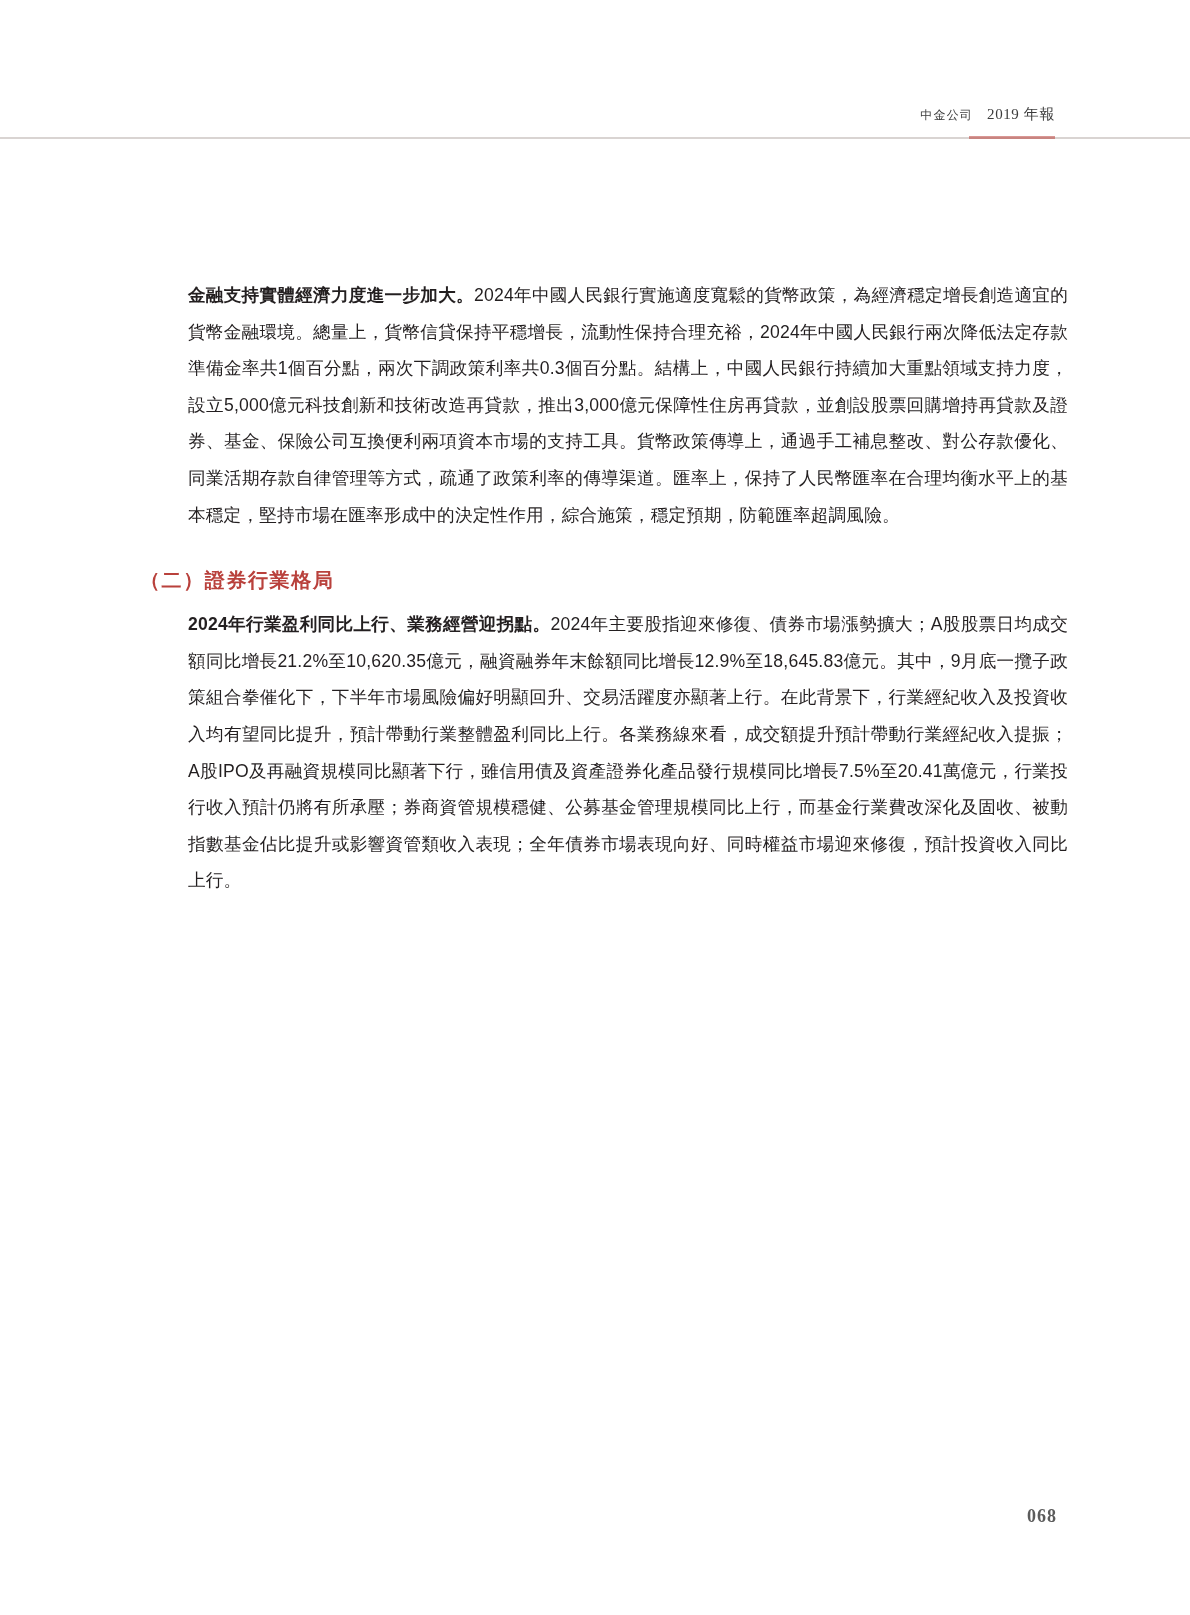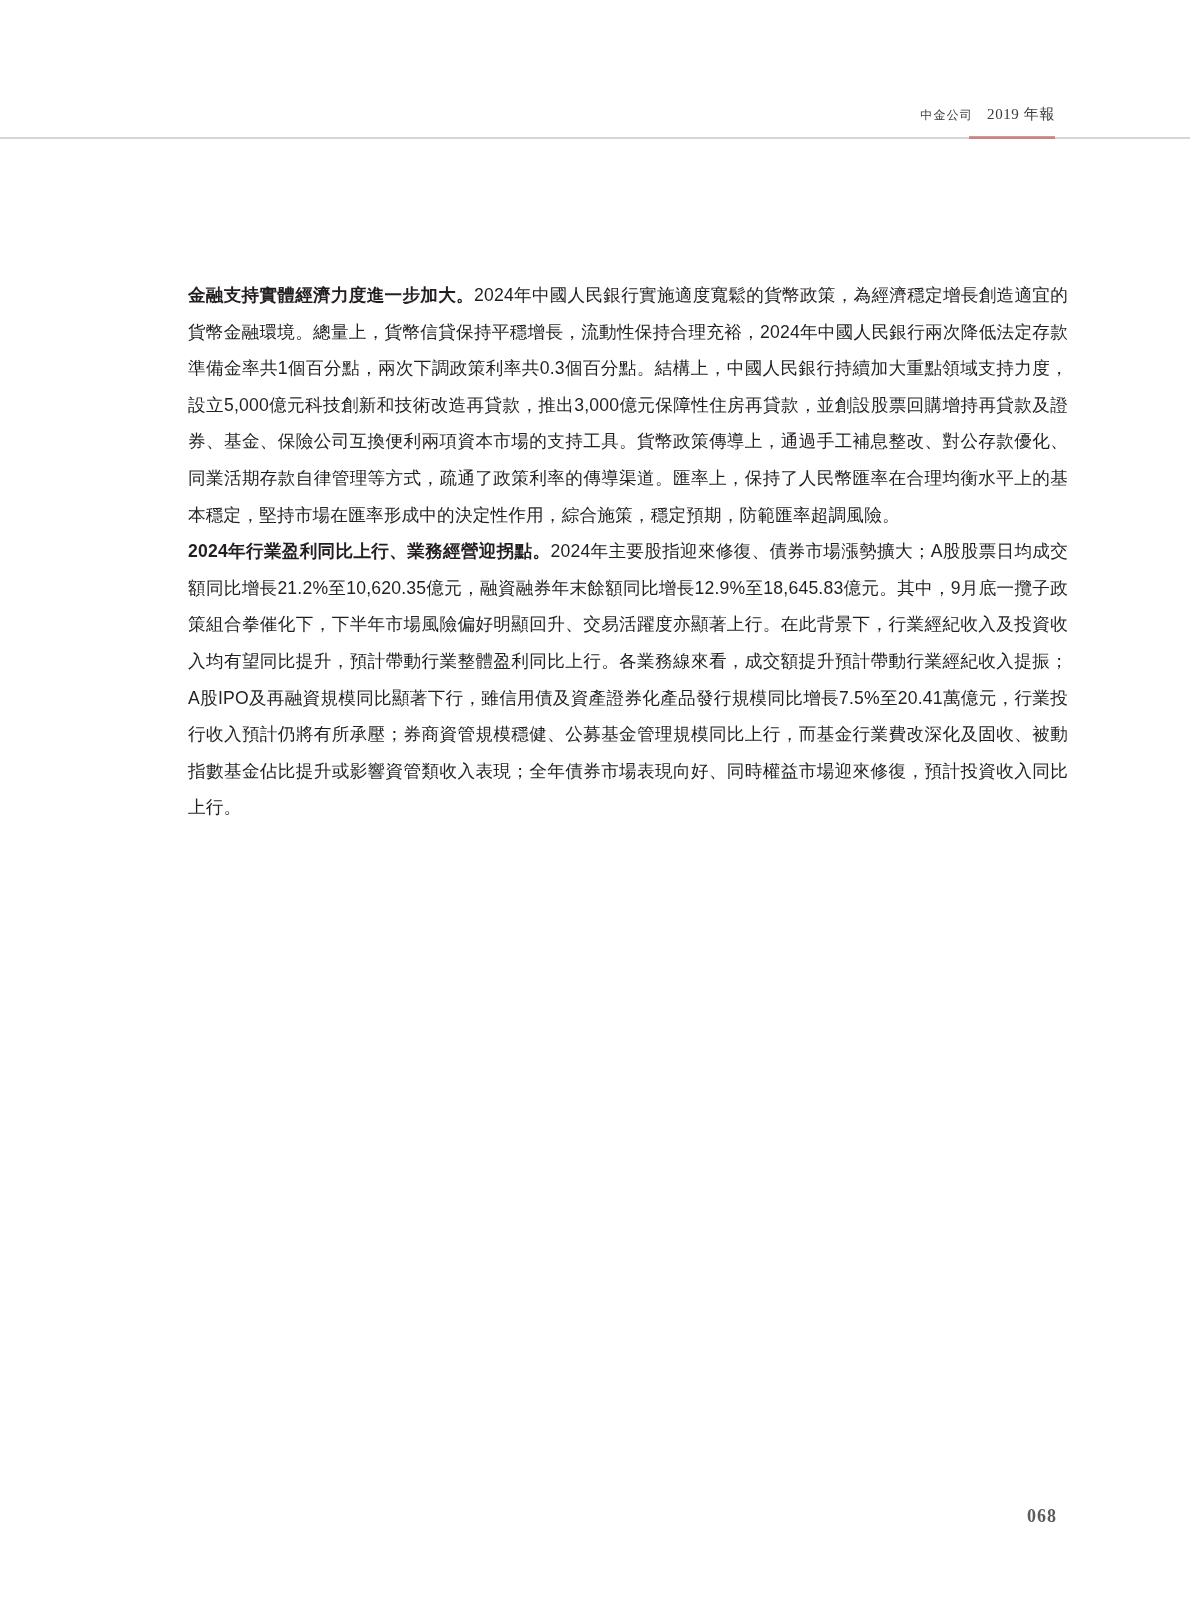--- a/index.html
+++ b/index.html
@@ -127,20 +127,21 @@
       <span class="header-report">2019 年報</span>
     </div>
     <div class="header-rule"></div>
     <div class="header-rule-accent"></div>
   </div>
 
   <div class="content">
 
     <p class="para para-1"><span class="lead">金融支持實體經濟力度進一步加大。</span><span>2024年中國人民銀行實施適度寬鬆的貨幣政策，為經濟穩定增長創造適宜的貨幣金融環境。總量上，貨幣信貸保持平穩增長，流動性保持合理充裕，2024年中國人民銀行兩次降低法定存款準備金率共1個百分點，兩次下調政策利率共0.3個百分點。結構上，中國人民銀行持續加大重點領域支持力度，設立5,000億元科技創新和技術改造再貸款，推出3,000億元保障性住房再貸款，並創設股票回購增持再貸款及證券、基金、保險公司互換便利兩項資本市場的支持工具。貨幣政策傳導上，通過手工補息整改、對公存款優化、同業活期存款自律管理等方式，疏通了政策利率的傳導渠道。匯率上，保持了人民幣匯率在合理均衡水平上的基本穩定，堅持市場在匯率形成中的決定性作用，綜合施策，穩定預期，防範匯率超調風險。</span></p>
 
+    <h2 class="section-heading">（二）證券行業格局</h2>
 
     <p class="para para-2"><span class="lead">2024年行業盈利同比上行、業務經營迎拐點。</span><span>2024年主要股指迎來修復、債券市場漲勢擴大；A股股票日均成交額同比增長21.2%至10,620.35億元，融資融券年末餘額同比增長12.9%至18,645.83億元。其中，9月底一攬子政策組合拳催化下，下半年市場風險偏好明顯回升、交易活躍度亦顯著上行。在此背景下，行業經紀收入及投資收入均有望同比提升，預計帶動行業整體盈利同比上行。各業務線來看，成交額提升預計帶動行業經紀收入提振；A股IPO及再融資規模同比顯著下行，雖信用債及資產證券化產品發行規模同比增長7.5%至20.41萬億元，行業投行收入預計仍將有所承壓；券商資管規模穩健、公募基金管理規模同比上行，而基金行業費改深化及固收、被動指數基金佔比提升或影響資管類收入表現；全年債券市場表現向好、同時權益市場迎來修復，預計投資收入同比上行。</span></p>
 
   </div>
 
   <div class="page-number">068</div>
 
 </div>
 
 </body></html>

